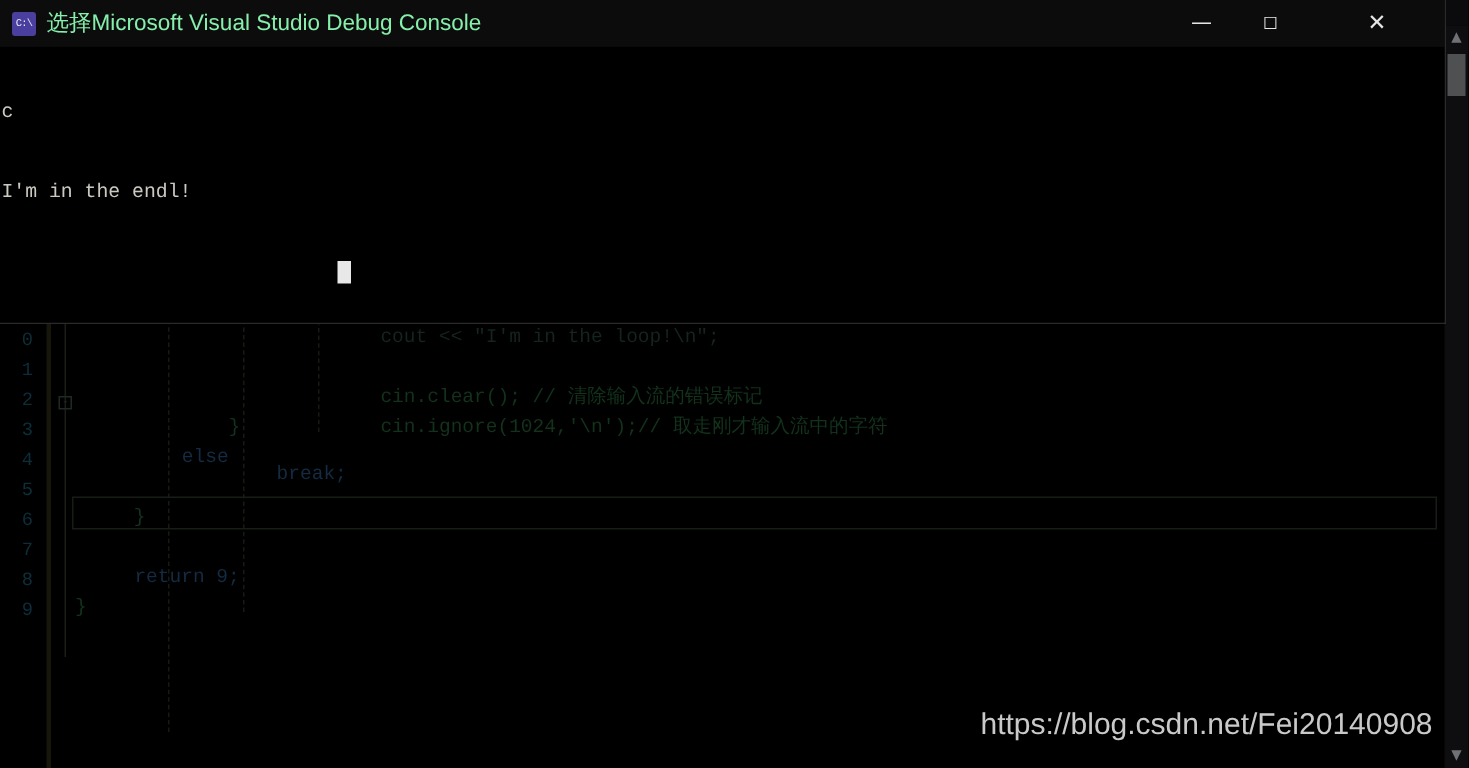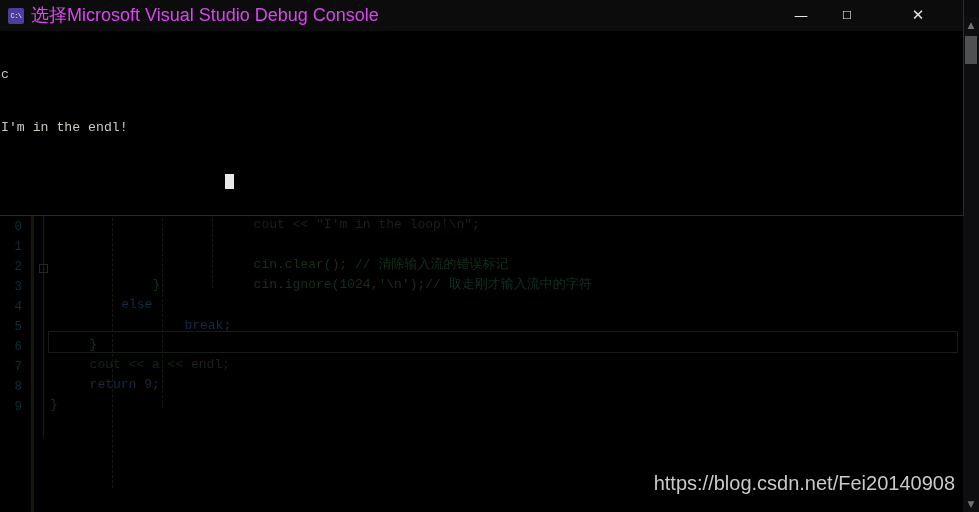--- a/index.html
+++ b/index.html
@@ -228,22 +228,22 @@
     font-size: 7px;
     font-family: "Liberation Mono", monospace;
     line-height: 16px;
     text-align: center;
     letter-spacing: -0.5px;
   }
   #console-title {
     position: absolute;
     left: 31px; top: 0;
     height: 31px; line-height: 31px;
-    font-size: 18px;
-    color: #d946ef;
+    font-size: 15px;
+    color: #86efac;
     white-space: nowrap;
     font-family: "Liberation Sans", sans-serif;
   }
   .win-btn {
     position: absolute;
     top: 0;
     width: 46px; height: 31px;
     line-height: 31px;
     text-align: center;
     color: #e6e6e6;
@@ -349,23 +349,22 @@
 
     <div class="region-outline" style="left:48px;top:293px;width:910px;height:22px;"></div>
 
     <div id="vs-code">
       <div class="cl" style="top:157px;left:152px;">        }</div>
       <div class="cl tok-id" style="top:177px;left:110px;">            cout &lt;&lt; "I'm in the loop!\n";</div>
       <div class="cl tok-com" style="top:197px;left:110px;">            cin.clear(); // 清除输入流的错误标记</div>
       <div class="cl tok-com" style="top:217px;left:110px;">            cin.ignore(1024,'\n');// 取走刚才输入流中的字符</div>
       <div class="cl" style="top:237px;left:40px;">        }</div>
       <div class="cl tok-kw" style="top:257px;left:40px;text-align:center;">    else</div>
-      <div class="cl tok-kw" style="top:278px;left:72px;">        break;</div>
+      <div class="cl tok-kw" style="top:268px;left:72px;">        break;</div>
       <div class="cl" style="top:297px;left:8px;">    }</div>
-      <div class="cl tok-id" style="top:317px;left:24px;">  cout &lt;&lt; a &lt;&lt; endl;</div>
       <div class="cl tok-kw" style="top:337px;left:24px;">  return 9;</div>
       <div class="cl" style="top:357px;left:0px;">}</div>
     </div>
   </div>
 
   <div id="vs-scrollbar">
     <div id="sb-up">▲</div>
     <div id="sb-thumb"></div>
     <div id="sb-down">▼</div>
   </div>

